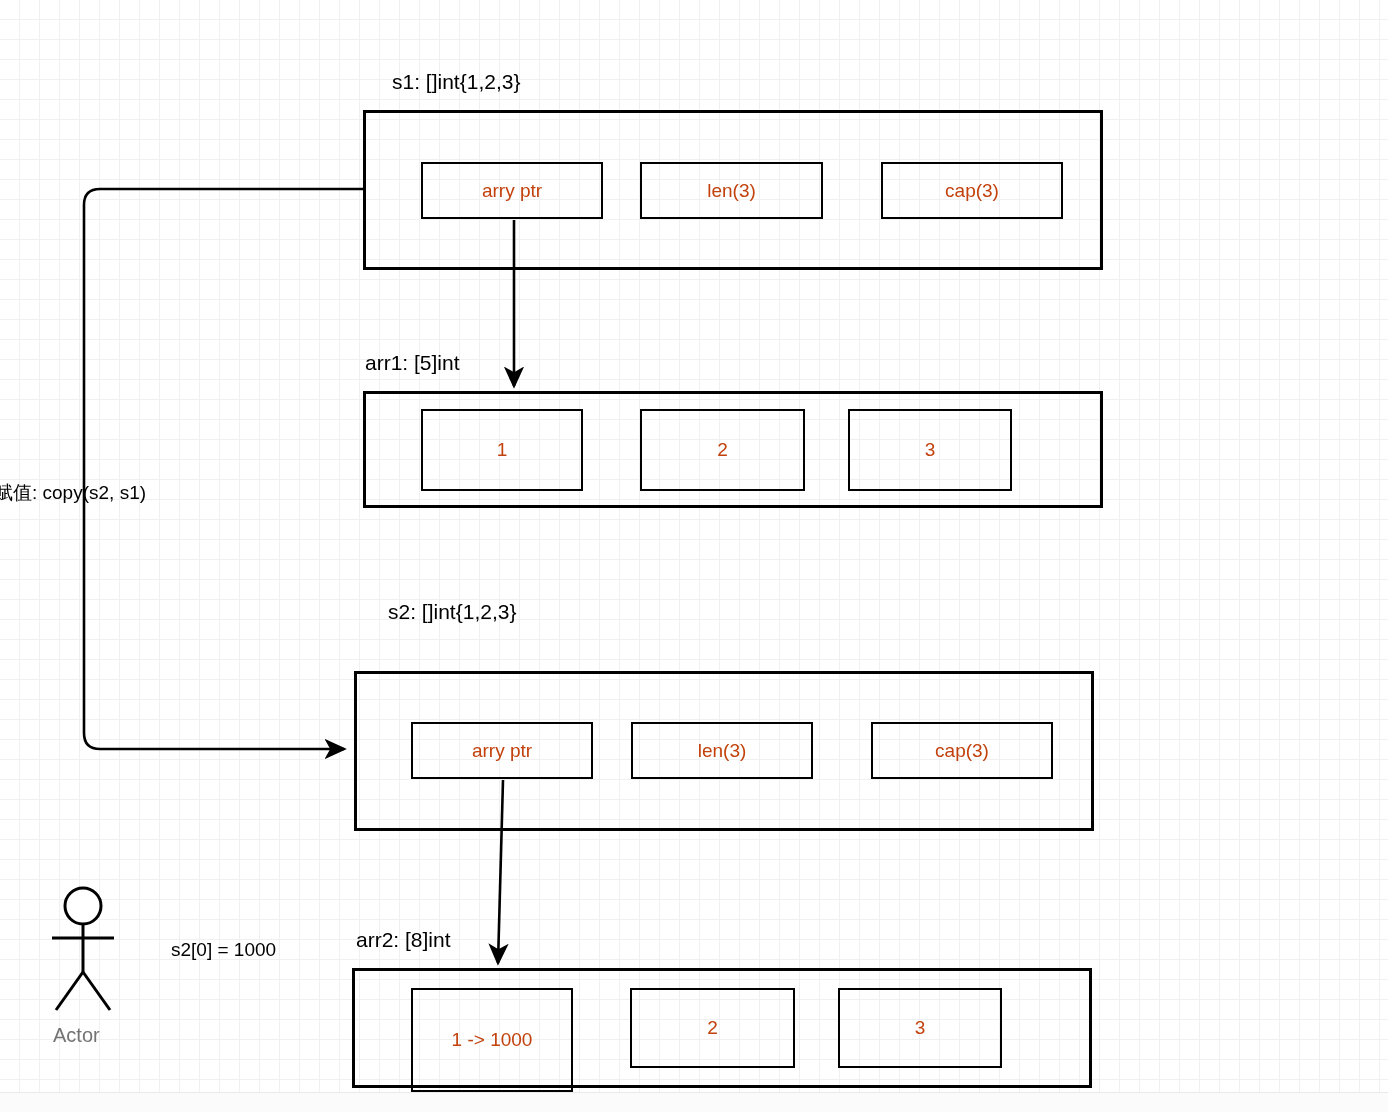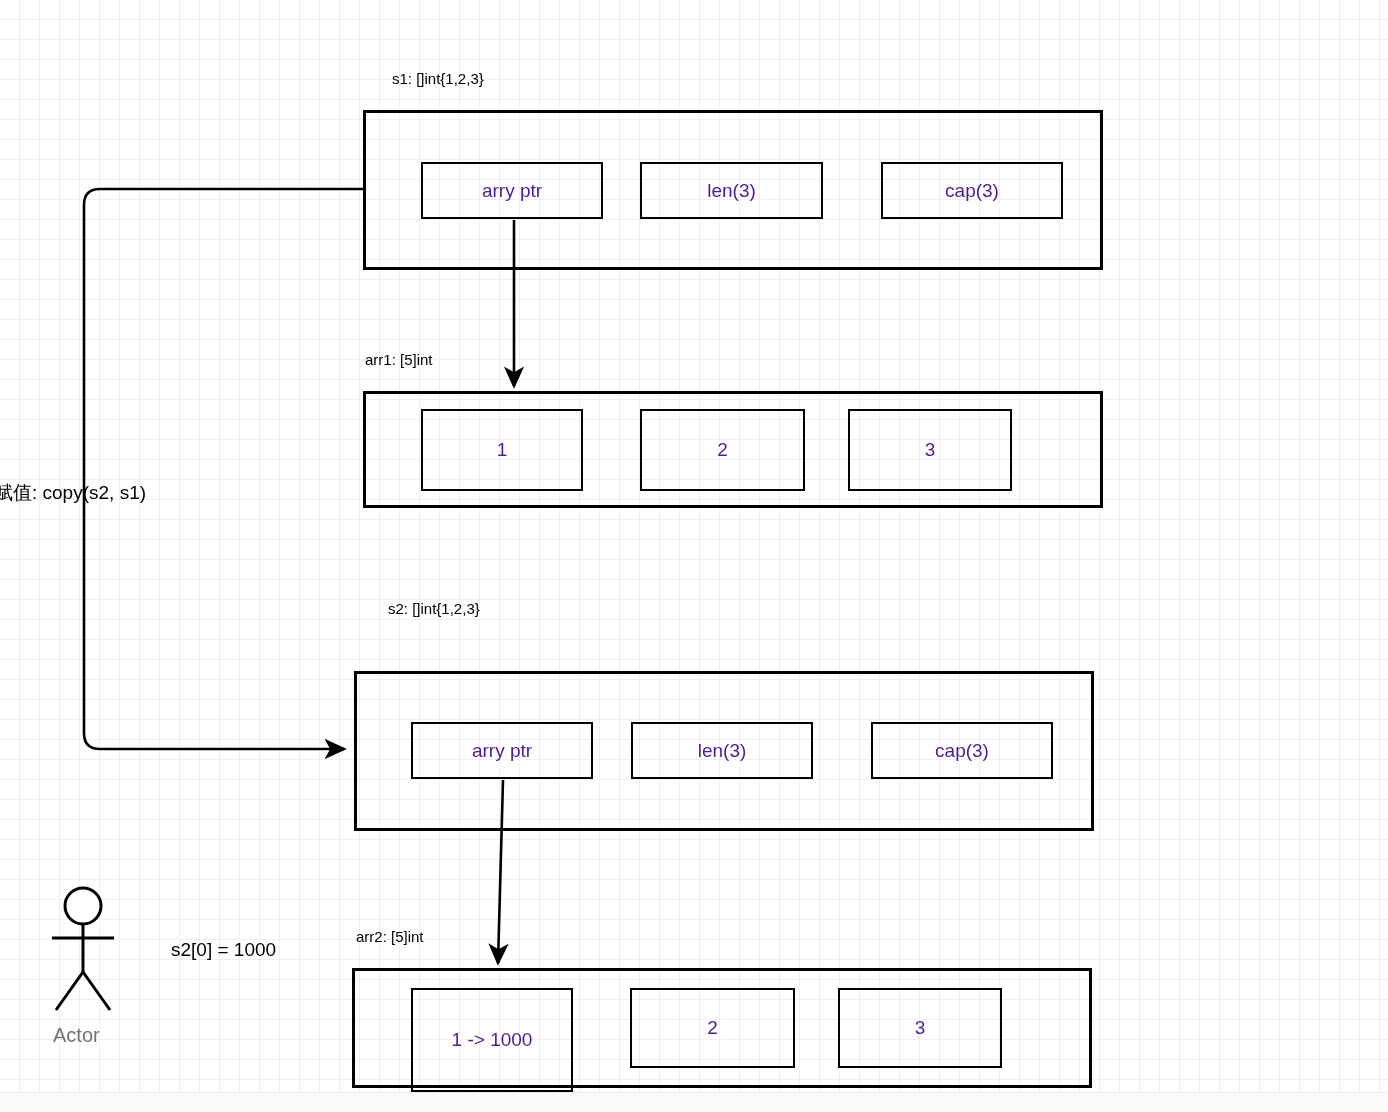--- a/index.html
+++ b/index.html
@@ -54,26 +54,26 @@
   }
   .cell-box {
     position: absolute;
     border: 2px solid #000000;
     background: transparent;
     box-sizing: border-box;
     display: flex;
     align-items: center;
     justify-content: center;
     font-size: 19px;
-    color: #4c1d95;
+    color: #c2410c;
     font-family: "Liberation Sans", sans-serif;
   }
   .box-label {
     position: absolute;
-    font-size: 15px;
+    font-size: 21px;
     color: #000000;
     white-space: nowrap;
     font-family: "Liberation Sans", sans-serif;
   }
   .free-label {
     position: absolute;
     font-size: 19px;
     color: #000000;
     white-space: nowrap;
     font-family: "Liberation Sans", sans-serif;
@@ -126,21 +126,21 @@
   <div class="box-label" style="left:388px; top:600px;">s2: []int{1,2,3}</div>
 
   <div class="outer-box" style="left:354px; top:671px; width:740px; height:160px;"></div>
 
   <div class="cell-box" style="left:411px; top:722px; width:182px; height:57px;">arry ptr</div>
 
   <div class="cell-box" style="left:631px; top:722px; width:182px; height:57px;">len(3)</div>
 
   <div class="cell-box" style="left:871px; top:722px; width:182px; height:57px;">cap(3)</div>
 
-  <div class="box-label" style="left:356px; top:928px;">arr2: [5]int</div>
+  <div class="box-label" style="left:356px; top:928px;">arr2: [8]int</div>
 
   <div class="outer-box" style="left:352px; top:968px; width:740px; height:120px;"></div>
 
   <div class="cell-box" style="left:411px; top:988px; width:162px; height:104px;">1 -&gt; 1000</div>
 
   <div class="cell-box" style="left:630px; top:988px; width:165px; height:80px;">2</div>
 
   <div class="cell-box" style="left:838px; top:988px; width:164px; height:80px;">3</div>
 
   <div class="free-label" style="left:-6px; top:480px;">赋值: copy(s2, s1)</div>

